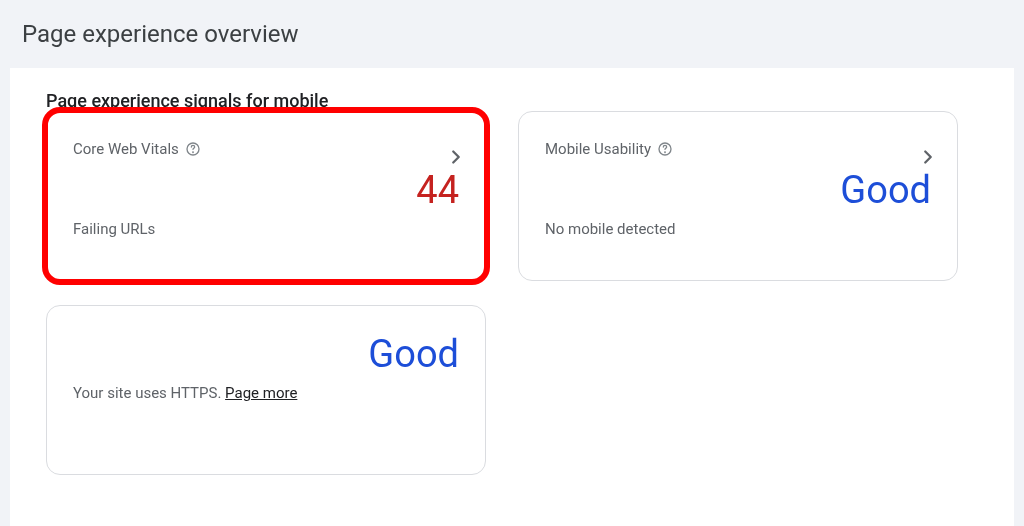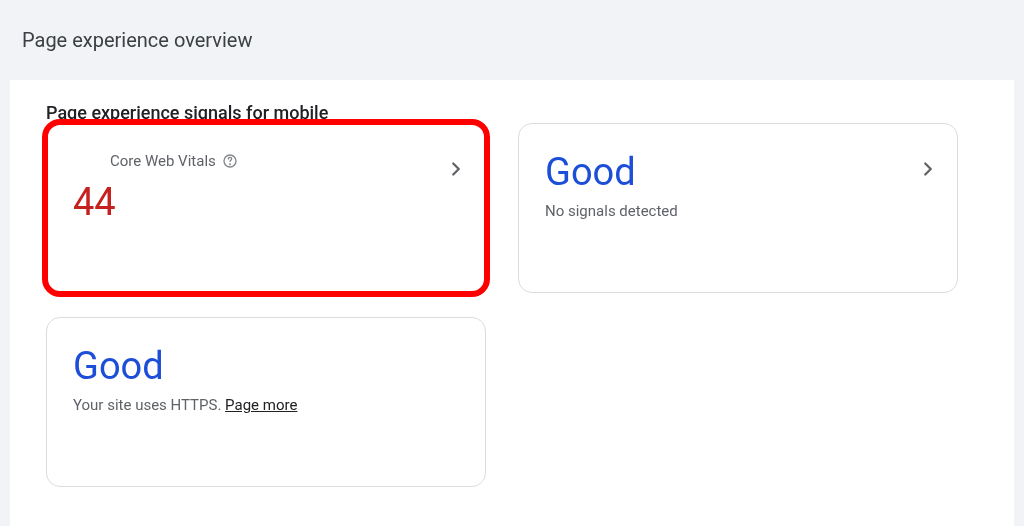--- a/index.html
+++ b/index.html
@@ -8,23 +8,23 @@
       box-sizing: border-box;
     }
     body {
       font-family: -apple-system, BlinkMacSystemFont, "Segoe UI", Roboto, Arial, sans-serif;
       background: #f1f3f7;
       width: 1024px;
       height: 526px;
       overflow: hidden;
     }
     .page-header {
-      padding: 28px 22px;
+      padding: 20px 22px;
       color: #3c4043;
-      font-size: 20px;
+      font-size: 24px;
       font-weight: 400;
     }
     .content-area {
       background: #ffffff;
       margin: 0 10px;
       padding: 22px 36px;
       min-height: 470px;
     }
     .section-title {
       color: #202124;
@@ -48,21 +48,20 @@
     .card.highlighted {
       outline: 6px solid #ff0000;
       outline-offset: -2px;
     }
     .card-header {
       display: flex;
       align-items: center;
       color: #5f6368;
       font-size: 15px;
       margin-bottom: 12px;
-      margin-left: 37px;
     }
     .card-title {
       margin-right: 6px;
     }
     .help-icon {
       display: inline-flex;
       width: 16px;
       height: 16px;
       color: #80868b;
     }
@@ -72,20 +71,21 @@
       top: 34px;
       width: 22px;
       height: 22px;
       color: #5f6368;
     }
     .card-value {
       font-size: 38px;
       font-weight: 400;
       line-height: 1.1;
       margin-bottom: 8px;
+      text-align: right;
     }
     .card-value.red {
       color: #c5221f;
     }
     .card-value.green {
       color: #1d4ed8;
     }
     .card-subtext {
       color: #5f6368;
       font-size: 15px;
@@ -116,30 +116,41 @@
             <circle cx="12" cy="17" r="0.5" fill="currentColor"></circle>
           </svg>
         </span>
       </div>
       <span class="chevron-right">
         <svg viewBox="0 0 24 24" fill="none" stroke="currentColor" stroke-width="2.5" stroke-linecap="round" stroke-linejoin="round">
           <polyline points="9 6 15 12 9 18"></polyline>
         </svg>
       </span>
       <div class="card-value red">44</div>
+      <div class="card-subtext">Failing URLs</div>
     </div>
 
     <div class="card">
+      <div class="card-header">
+        <span class="card-title">Mobile Usability</span>
+        <span class="help-icon">
+          <svg viewBox="0 0 24 24" fill="none" stroke="currentColor" stroke-width="2">
+            <circle cx="12" cy="12" r="9"></circle>
+            <path d="M9.5 9a2.5 2.5 0 0 1 5 0c0 1.5-2.5 2-2.5 3.5" stroke-linecap="round"></path>
+            <circle cx="12" cy="17" r="0.5" fill="currentColor"></circle>
+          </svg>
+        </span>
+      </div>
       <span class="chevron-right">
         <svg viewBox="0 0 24 24" fill="none" stroke="currentColor" stroke-width="2.5" stroke-linecap="round" stroke-linejoin="round">
           <polyline points="9 6 15 12 9 18"></polyline>
         </svg>
       </span>
       <div class="card-value green">Good</div>
-      <div class="card-subtext">No signals detected</div>
+      <div class="card-subtext">No mobile detected</div>
     </div>
   </div>
 
   <div class="cards-row">
 
     <div class="card">
       <div class="card-value green">Good</div>
       <div class="card-subtext">
         <span>Your site uses HTTPS. </span><a class="learn-more">Page more</a>
       </div>

